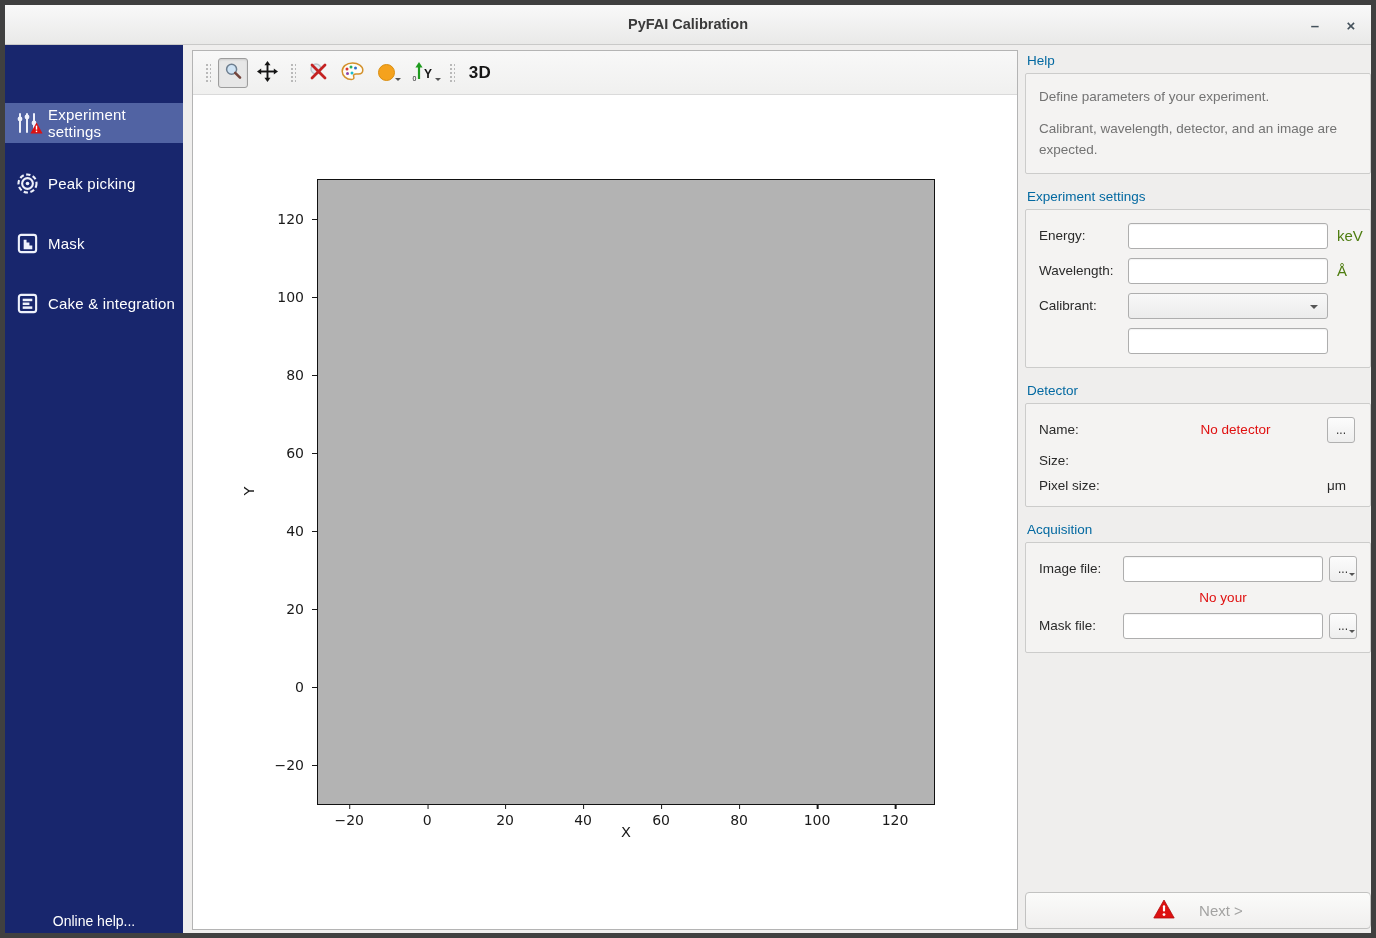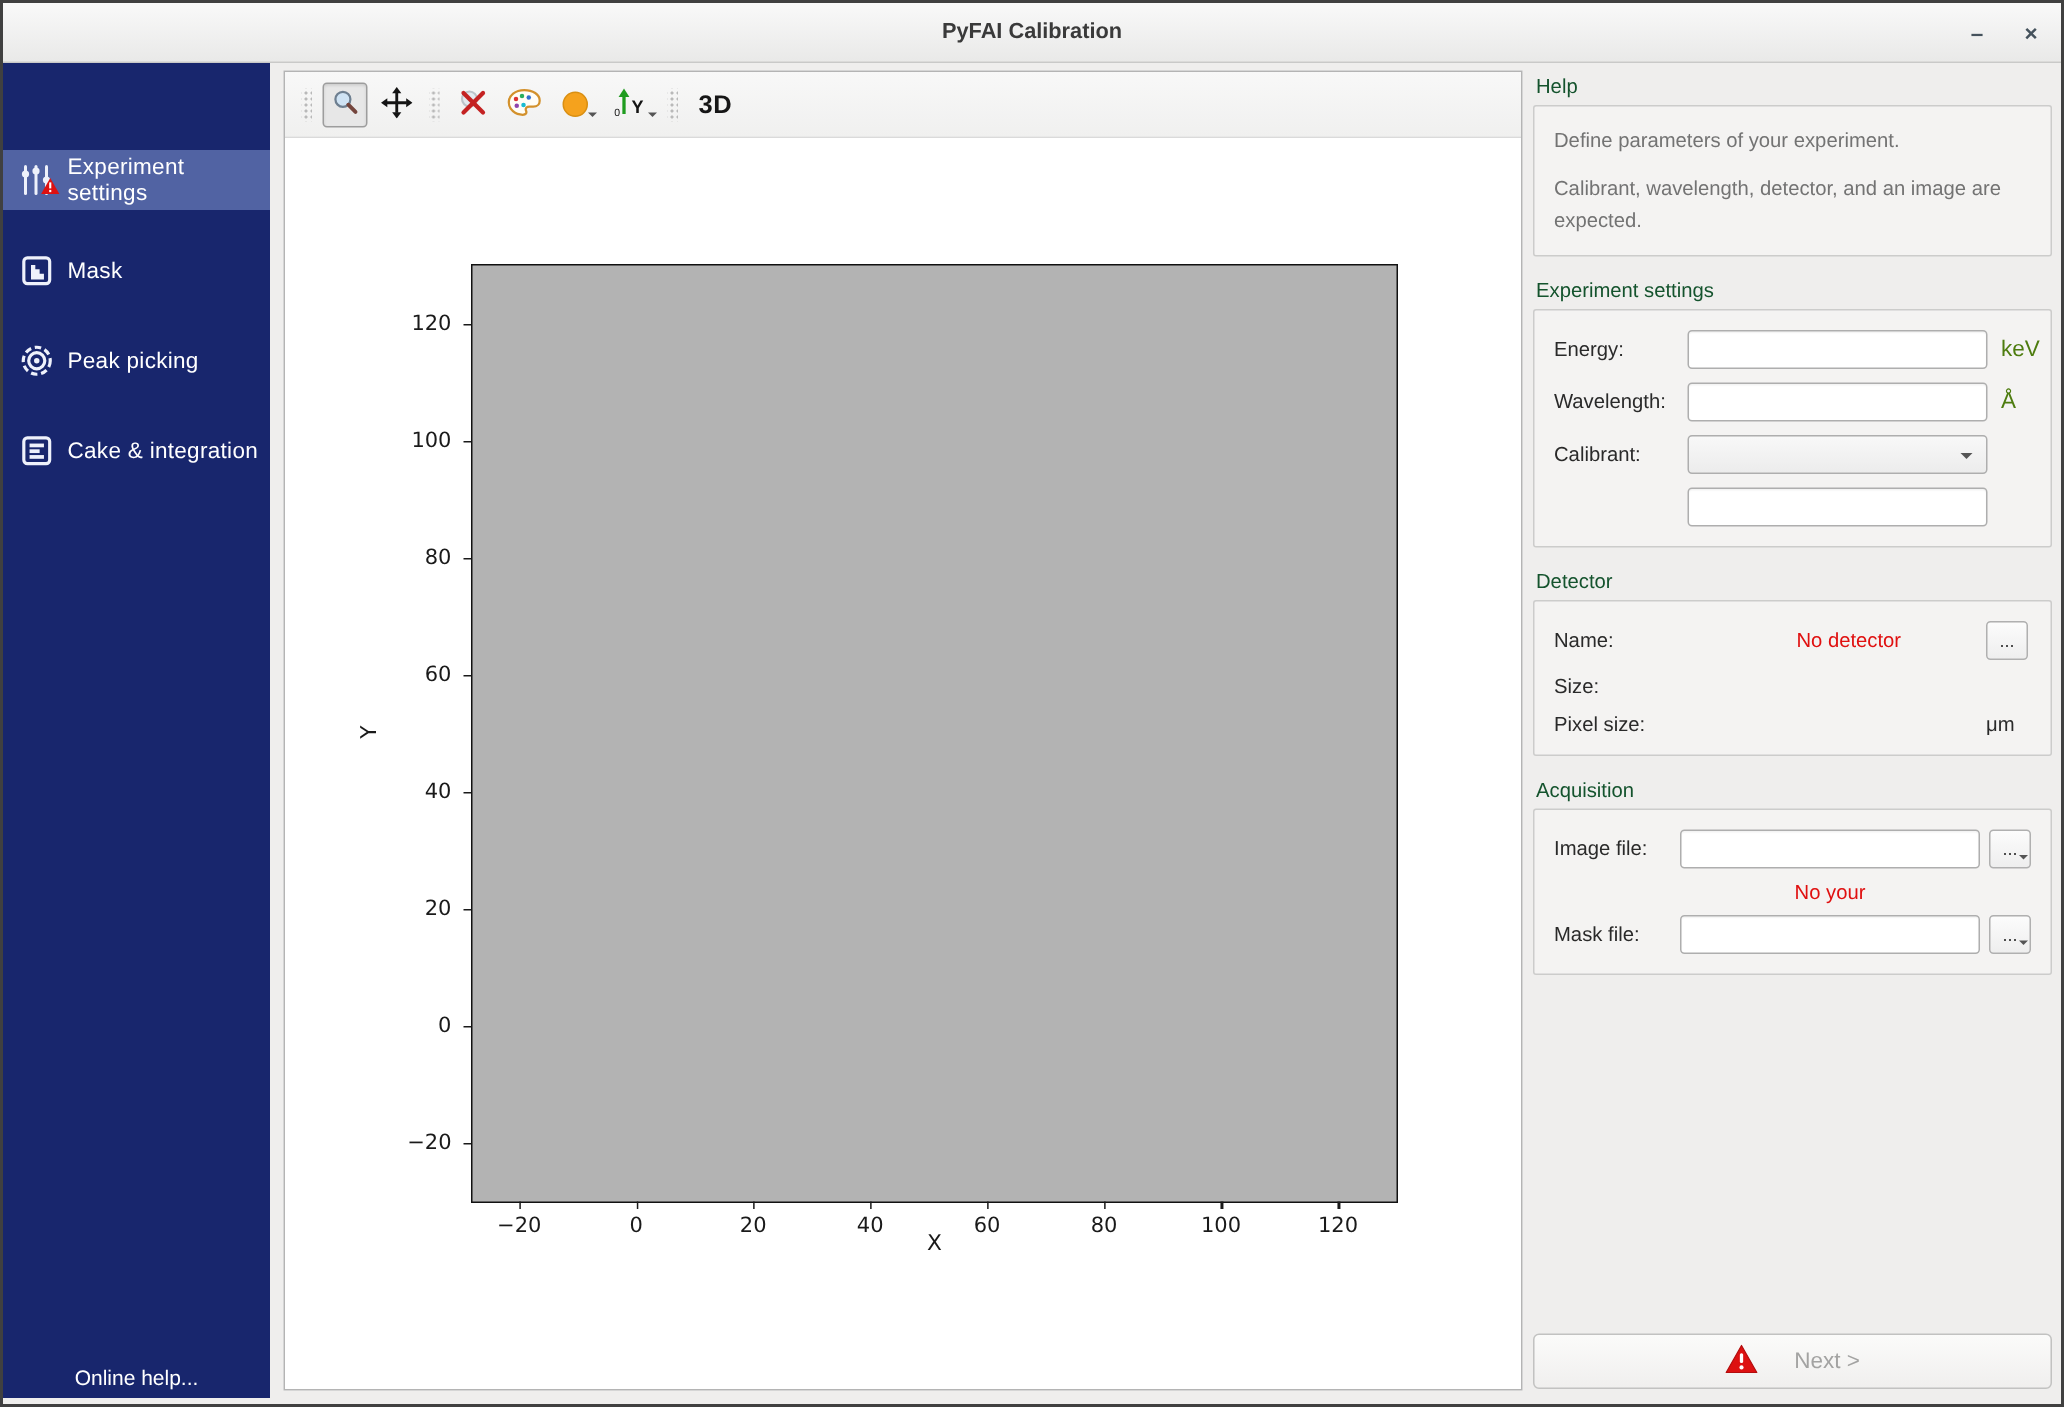--- a/index.html
+++ b/index.html
@@ -1,17 +1,17 @@
 <!DOCTYPE html>
 <html><head>
 <meta charset="utf-8">
 <style>
   * { margin:0; padding:0; box-sizing:border-box; }
   html,body { width:1376px; height:938px; font-family:"Liberation Sans", sans-serif; background:#888; }
-  .window { position:relative; width:1376px; height:938px; background:#efeeed; border:2px solid #404040; overflow:hidden; }
+  .window { position:relative; width:1376px; height:938px; background:#efeeed; border:5px solid #404040; overflow:hidden; }
 
   
   .titlebar { position:relative; height:40px; background:linear-gradient(#f9f9f9,#e9e9e8); border-bottom:1px solid #c9c9c8; }
   .titlebar .title { position:absolute; left:0; right:0; top:11px; text-align:center; font-size:14.5px; font-weight:bold; color:#3a3a3a; }
   .win-btn { position:absolute; top:8px; width:24px; height:24px; display:flex; align-items:center; justify-content:center;
              font-size:15px; font-weight:bold; color:#45525c; cursor:default; }
   .win-btn.min { right:44px; }
   .win-btn.close { right:8px; }
 
   
@@ -44,21 +44,21 @@
   .xtick { position:absolute; top:8px; transform:translateX(-50%); font-family:"DejaVu Sans",sans-serif; font-size:14px; color:#1a1a1a; }
   .xtick::before { content:''; position:absolute; left:50%; top:-8px; width:1.2px; height:5px; background:#1a1a1a; }
   .yticks { position:absolute; left:-74px; top:0; bottom:0; width:74px; }
   .ytick { position:absolute; right:14px; transform:translateY(-50%); font-family:"DejaVu Sans",sans-serif; font-size:14px; color:#1a1a1a; }
   .ytick::after { content:''; position:absolute; left:100%; margin-left:8px; top:50%; width:5px; height:1.2px; background:#1a1a1a; }
   .xlabel { position:absolute; left:124px; width:618px; top:729px; text-align:center; font-family:"DejaVu Sans",sans-serif; font-size:14.5px; color:#1a1a1a; }
   .ylabel { position:absolute; left:52px; top:388px; font-family:"DejaVu Sans",sans-serif; font-size:14.5px; color:#1a1a1a; transform:rotate(-90deg); }
 
   
   .rightpanel { position:absolute; left:1020px; top:8px; width:346px; bottom:12px; }
-  .group-title { font-size:13.5px; color:#14532d; margin:0 0 5px 2px; }
+  .group-title { font-size:13.5px; color:#0369a1; margin:0 0 5px 2px; }
   .group-box { border:1px solid #cccccb; border-radius:2px; background:#f4f3f2; padding:13px 13px; margin-bottom:15px; }
   .help-box p { font-size:13.5px; color:#737373; line-height:1.5; }
   .help-box p + p { margin-top:12px; }
 
   .frow { display:grid; grid-template-columns:89px 200px 1fr; align-items:center; margin-bottom:9px; }
   .frow:last-child { margin-bottom:0; }
   .flabel { font-size:13.5px; color:#2a2a2a; }
   .funit { font-size:15px; color:#4d7c0f; padding-left:9px; }
   input.text { width:100%; height:26px; border:1px solid #aeaeae; border-radius:3px; background:#fff; padding:0 6px; font-size:13px; color:#222; box-shadow:inset 0 1px 1px rgba(0,0,0,.05); }
   .combo { position:relative; width:100%; height:26px; border:1px solid #aeaeae; border-radius:3px; background:linear-gradient(#f8f8f8,#ececec); cursor:pointer; }
@@ -115,37 +115,37 @@
                 <rect x="5.8" y="3.6" width="1.4" height="4" fill="#fff"></rect>
                 <rect x="5.8" y="8.6" width="1.4" height="1.5" fill="#fff"></rect>
               </svg>
           </span>
         </span>
         <span class="slabel">Experiment settings</span>
       </div>
 
       <div class="side-item">
         <span class="sicon">
-          <svg width="23" height="23" viewBox="0 0 24 24">
-            <rect x="3" y="3" width="18" height="18" rx="2.5" fill="none" stroke="#eef1fb" stroke-width="2.2"></rect>
-            <path d="M7 18 v-4 h3 v-3 h3 v-3 h3 v10 z" fill="#eef1fb" transform="scale(-1,1) translate(-24,0)"></path>
-          </svg>
-        </span>
-        <span class="slabel">Mask</span>
-      </div>
-
-      <div class="side-item">
-        <span class="sicon">
           <svg width="23" height="23" viewBox="0 0 24 24" fill="none">
             <circle cx="12" cy="12" r="9.4" stroke="#eef1fb" stroke-width="2.2" stroke-dasharray="4.5 2.6"></circle>
             <circle cx="12" cy="12" r="5.6" stroke="#eef1fb" stroke-width="2.2"></circle>
             <circle cx="12" cy="12" r="1.9" fill="#eef1fb"></circle>
           </svg>
         </span>
         <span class="slabel">Peak picking</span>
+      </div>
+
+      <div class="side-item">
+        <span class="sicon">
+          <svg width="23" height="23" viewBox="0 0 24 24">
+            <rect x="3" y="3" width="18" height="18" rx="2.5" fill="none" stroke="#eef1fb" stroke-width="2.2"></rect>
+            <path d="M7 18 v-4 h3 v-3 h3 v-3 h3 v10 z" fill="#eef1fb" transform="scale(-1,1) translate(-24,0)"></path>
+          </svg>
+        </span>
+        <span class="slabel">Mask</span>
       </div>
 
 
       <div class="side-item">
         <span class="sicon">
           <svg width="23" height="23" viewBox="0 0 24 24">
             <rect x="3" y="3" width="18" height="18" rx="2.5" fill="none" stroke="#eef1fb" stroke-width="2.2"></rect>
             <rect x="7" y="7" width="10" height="2.6" fill="#eef1fb"></rect>
             <rect x="7" y="11" width="7" height="2.6" fill="#eef1fb"></rect>
             <rect x="7" y="15" width="10" height="2.6" fill="#eef1fb"></rect>

